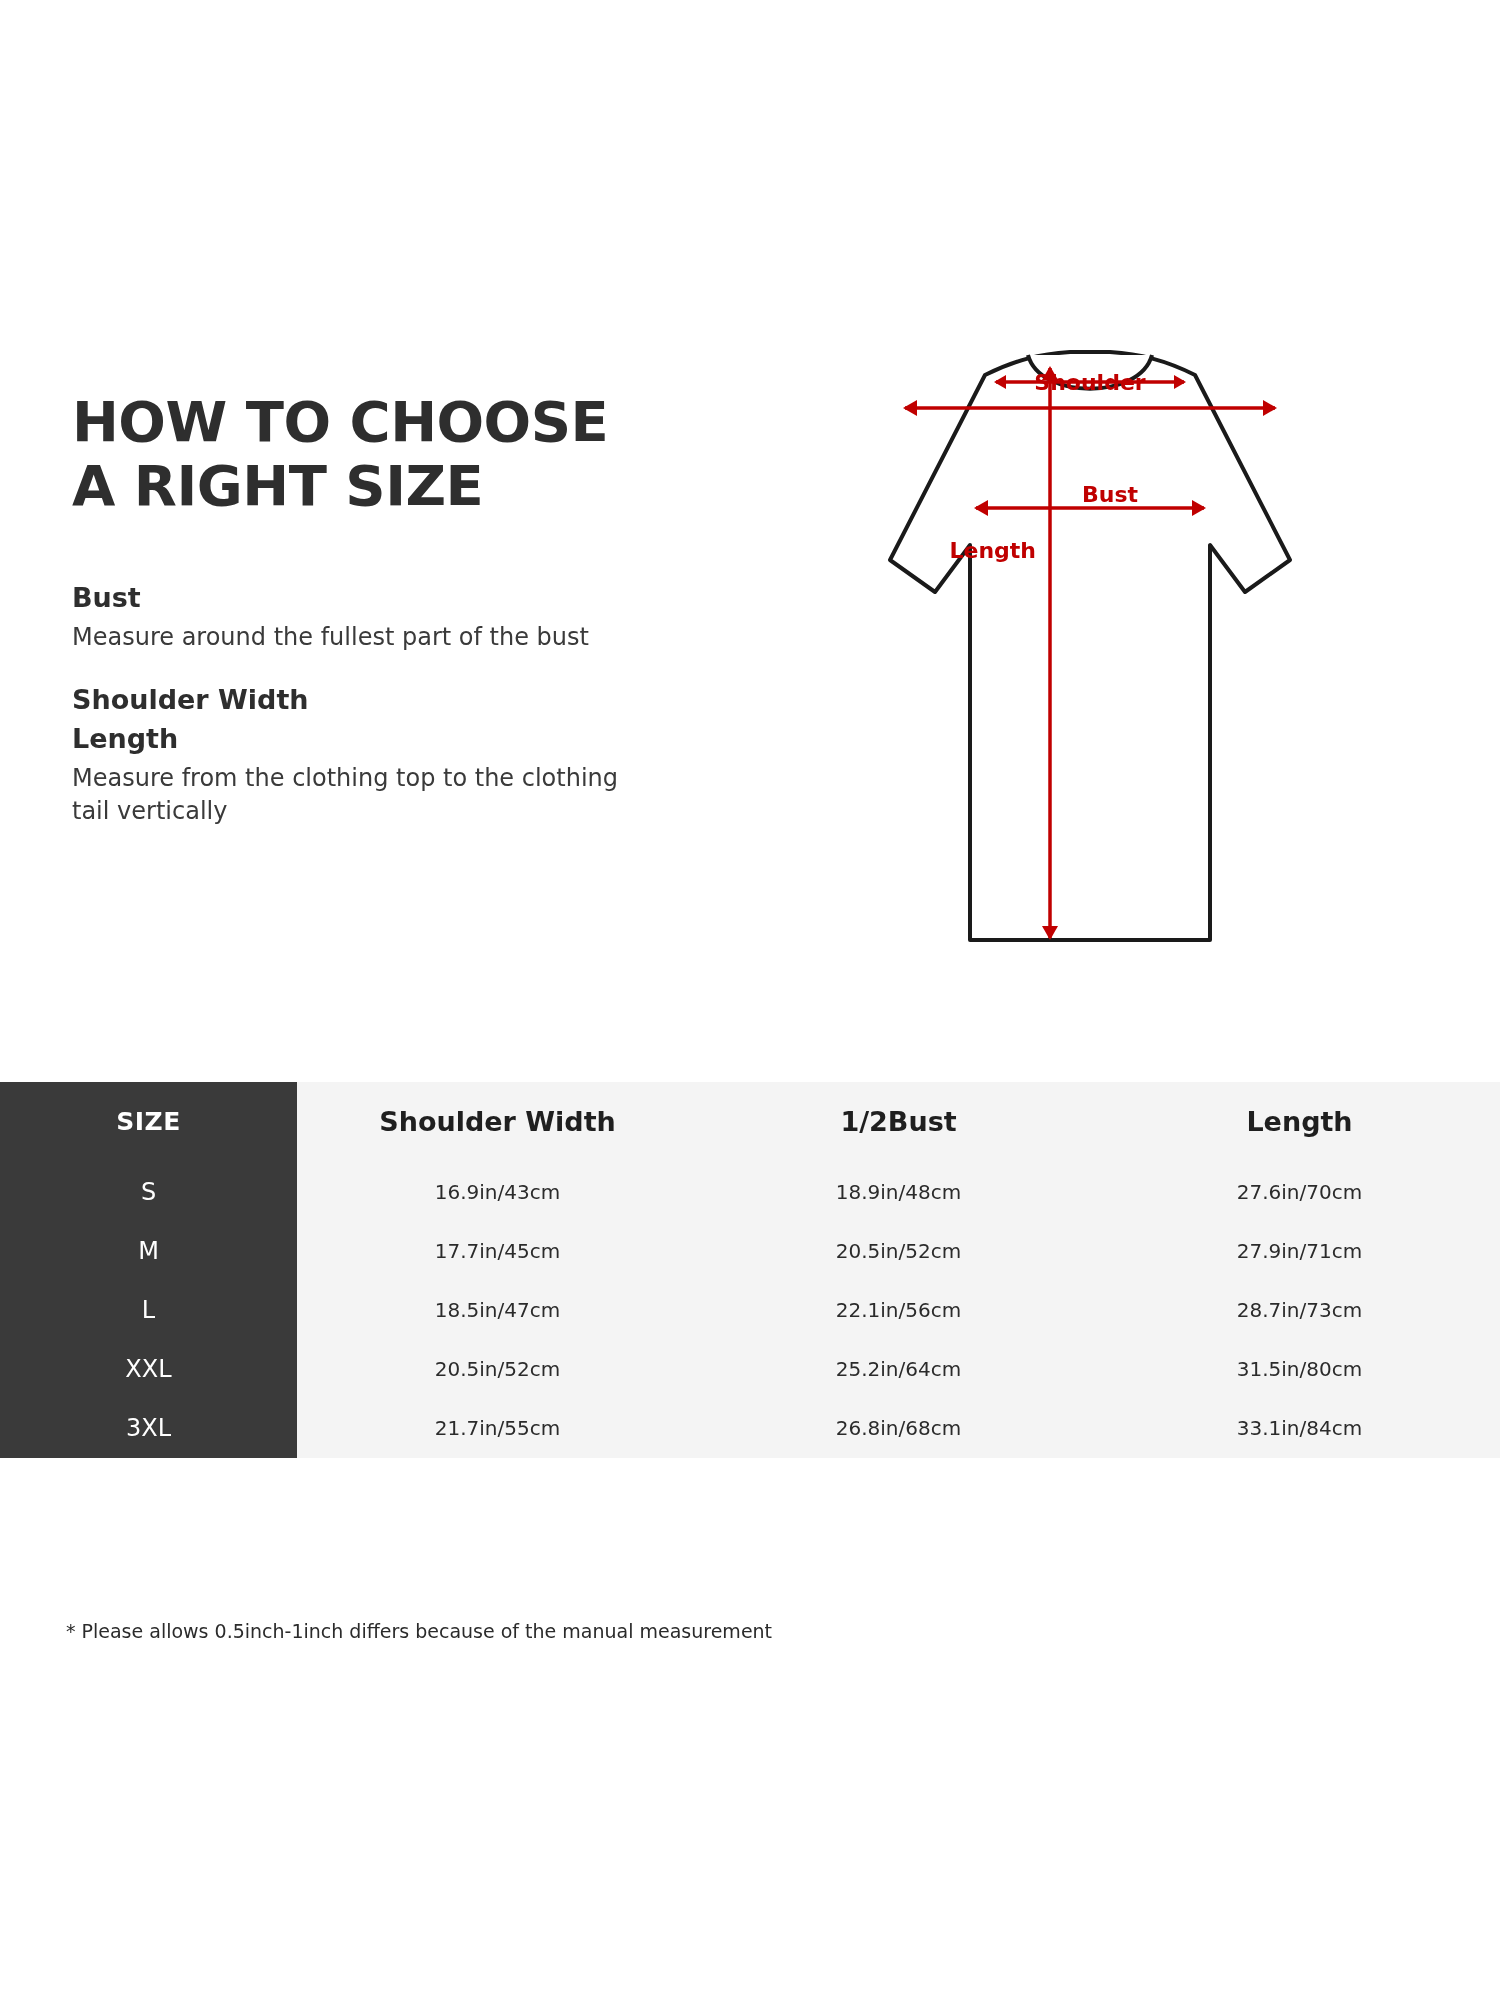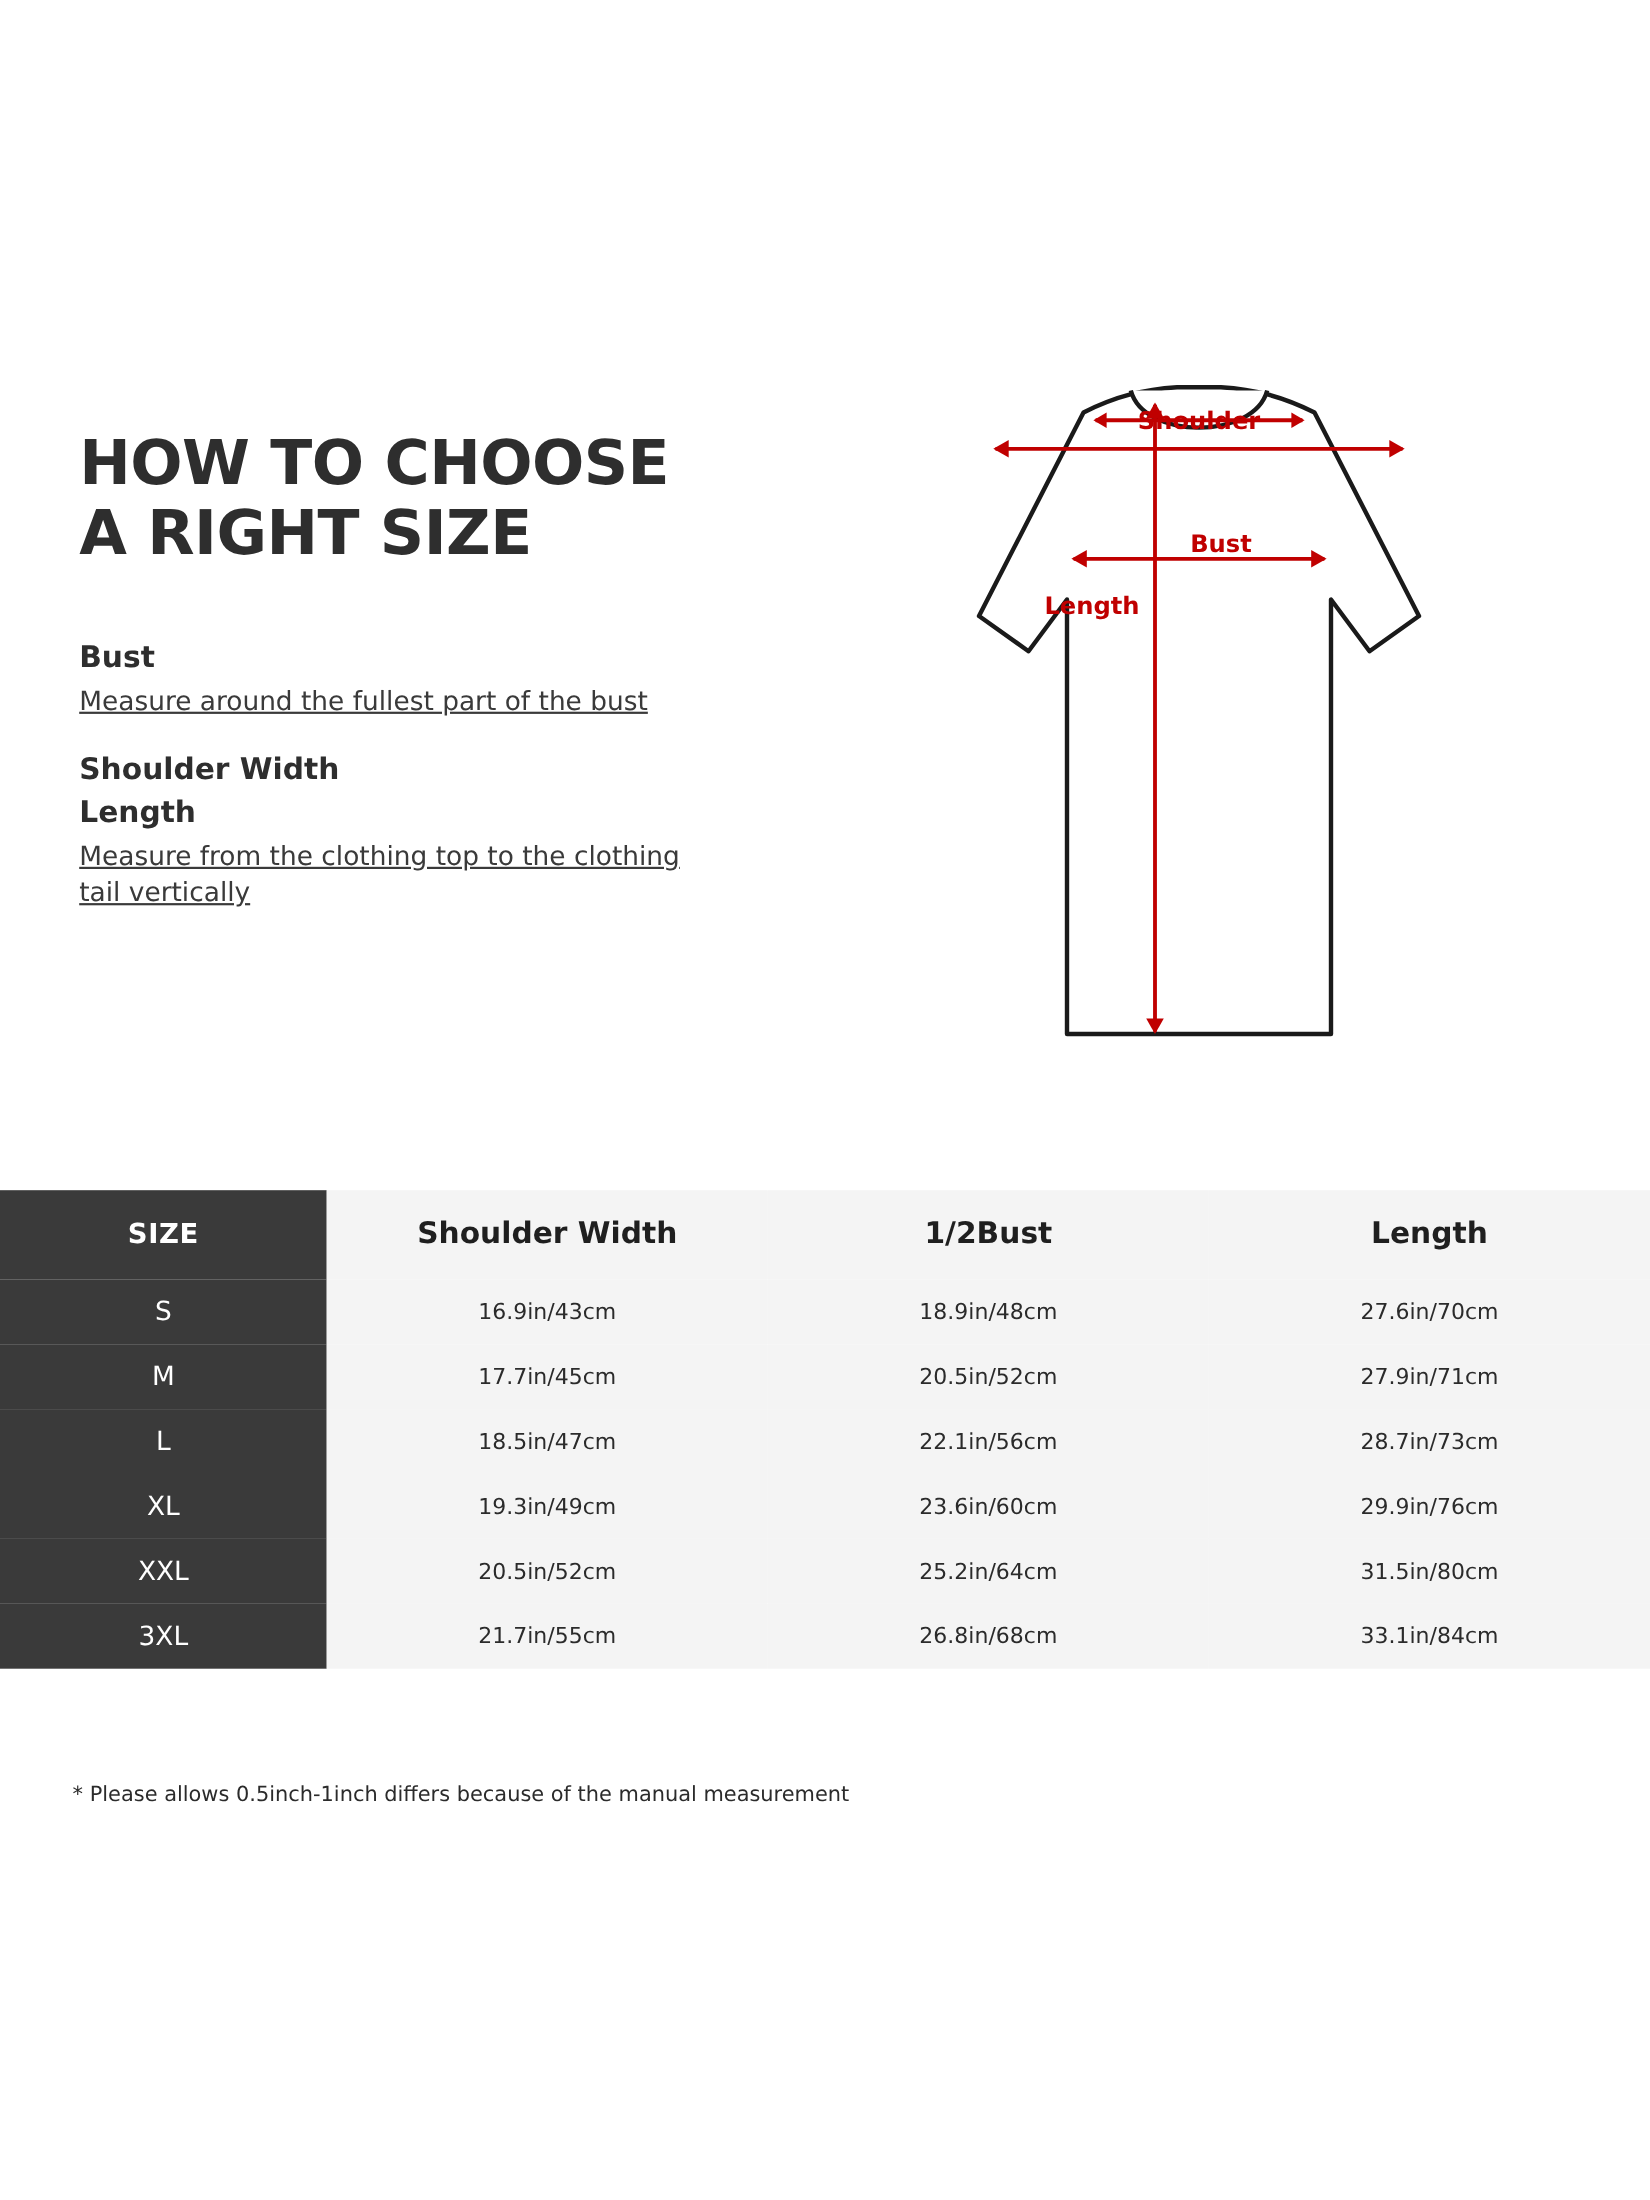--- a/index.html
+++ b/index.html
@@ -55,21 +55,20 @@
     font-weight: bold;
     color: #2e2e2e;
     margin-bottom: 8px;
   }
   .def-desc {
     font-size: 24px;
     line-height: 33px;
     color: #3a3a3a;
     margin-bottom: 30px;
     max-width: 560px;
-    text-decoration: underline;
   }
 
   .diagram {
     position: absolute;
     left: 740px;
     top: 0px;
     width: 700px;
     height: 700px;
   }
 
@@ -237,26 +236,20 @@
           <td>20.5in/52cm</td>
           <td>27.9in/71cm</td>
         </tr>
         <tr>
           <td class="size-cell">L</td>
           <td>18.5in/47cm</td>
           <td>22.1in/56cm</td>
           <td>28.7in/73cm</td>
         </tr>
         <tr>
-          <td class="size-cell">XL</td>
-          <td>19.3in/49cm</td>
-          <td>23.6in/60cm</td>
-          <td>29.9in/76cm</td>
-        </tr>
-        <tr>
           <td class="size-cell">XXL</td>
           <td>20.5in/52cm</td>
           <td>25.2in/64cm</td>
           <td>31.5in/80cm</td>
         </tr>
         <tr>
           <td class="size-cell">3XL</td>
           <td>21.7in/55cm</td>
           <td>26.8in/68cm</td>
           <td>33.1in/84cm</td>

